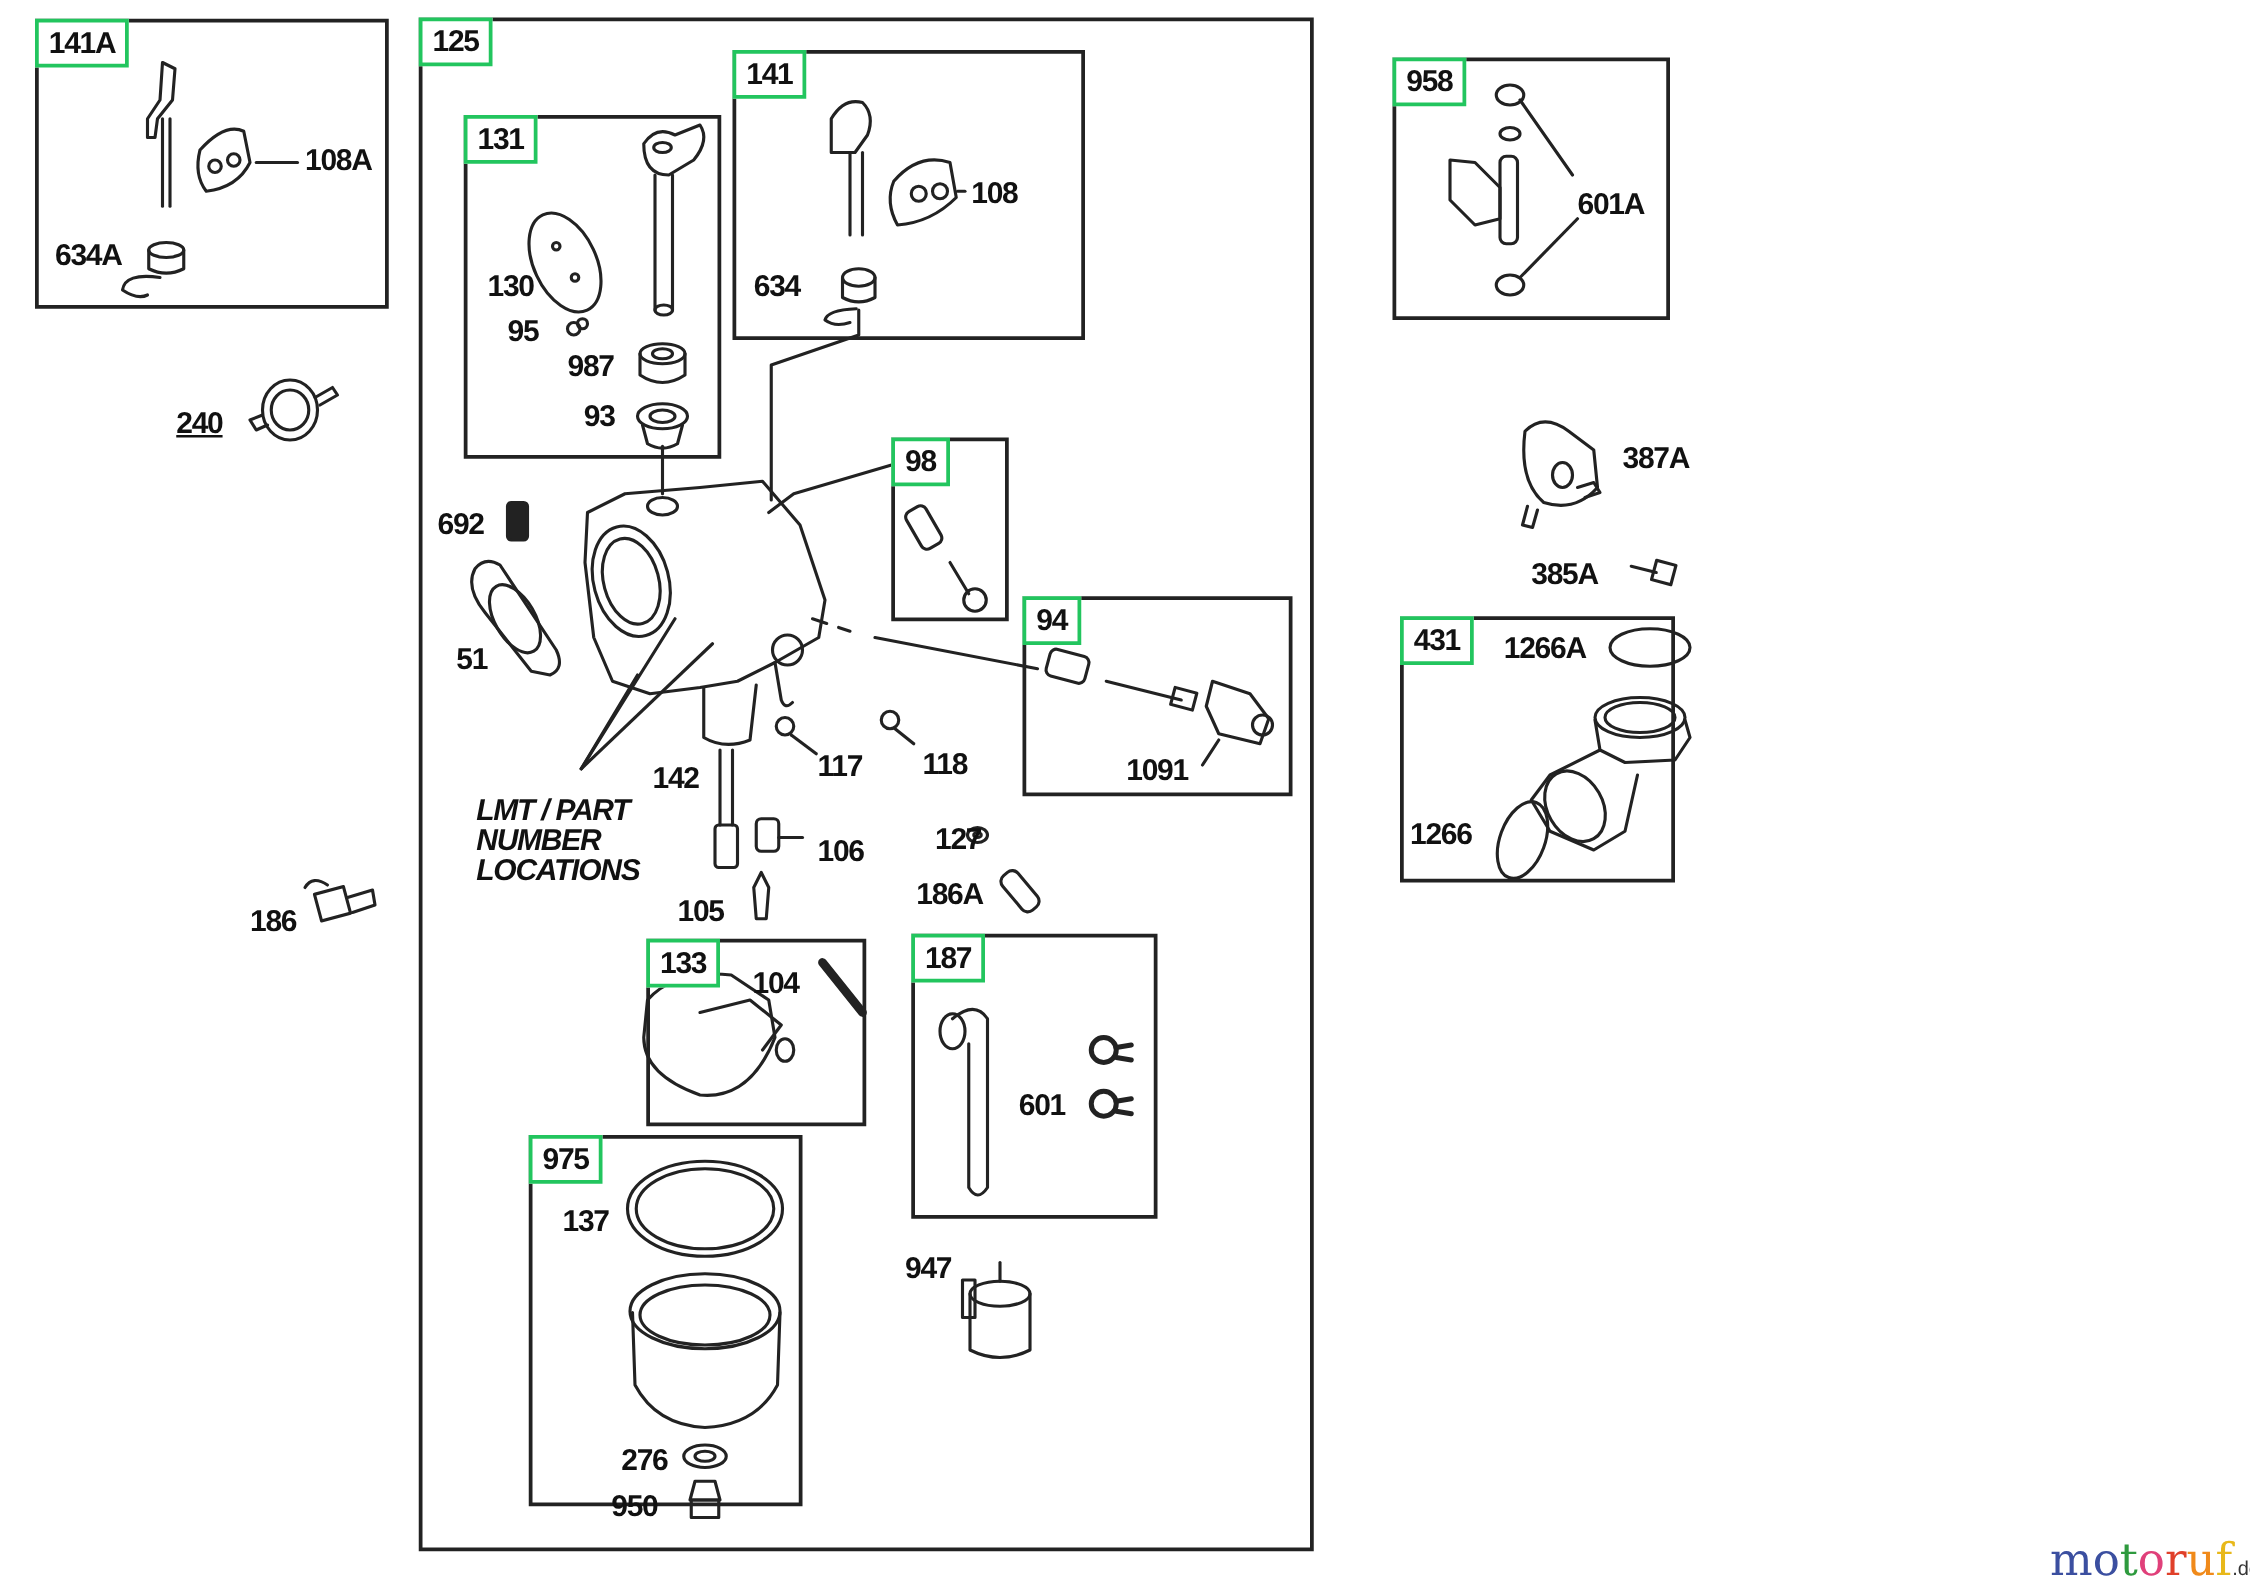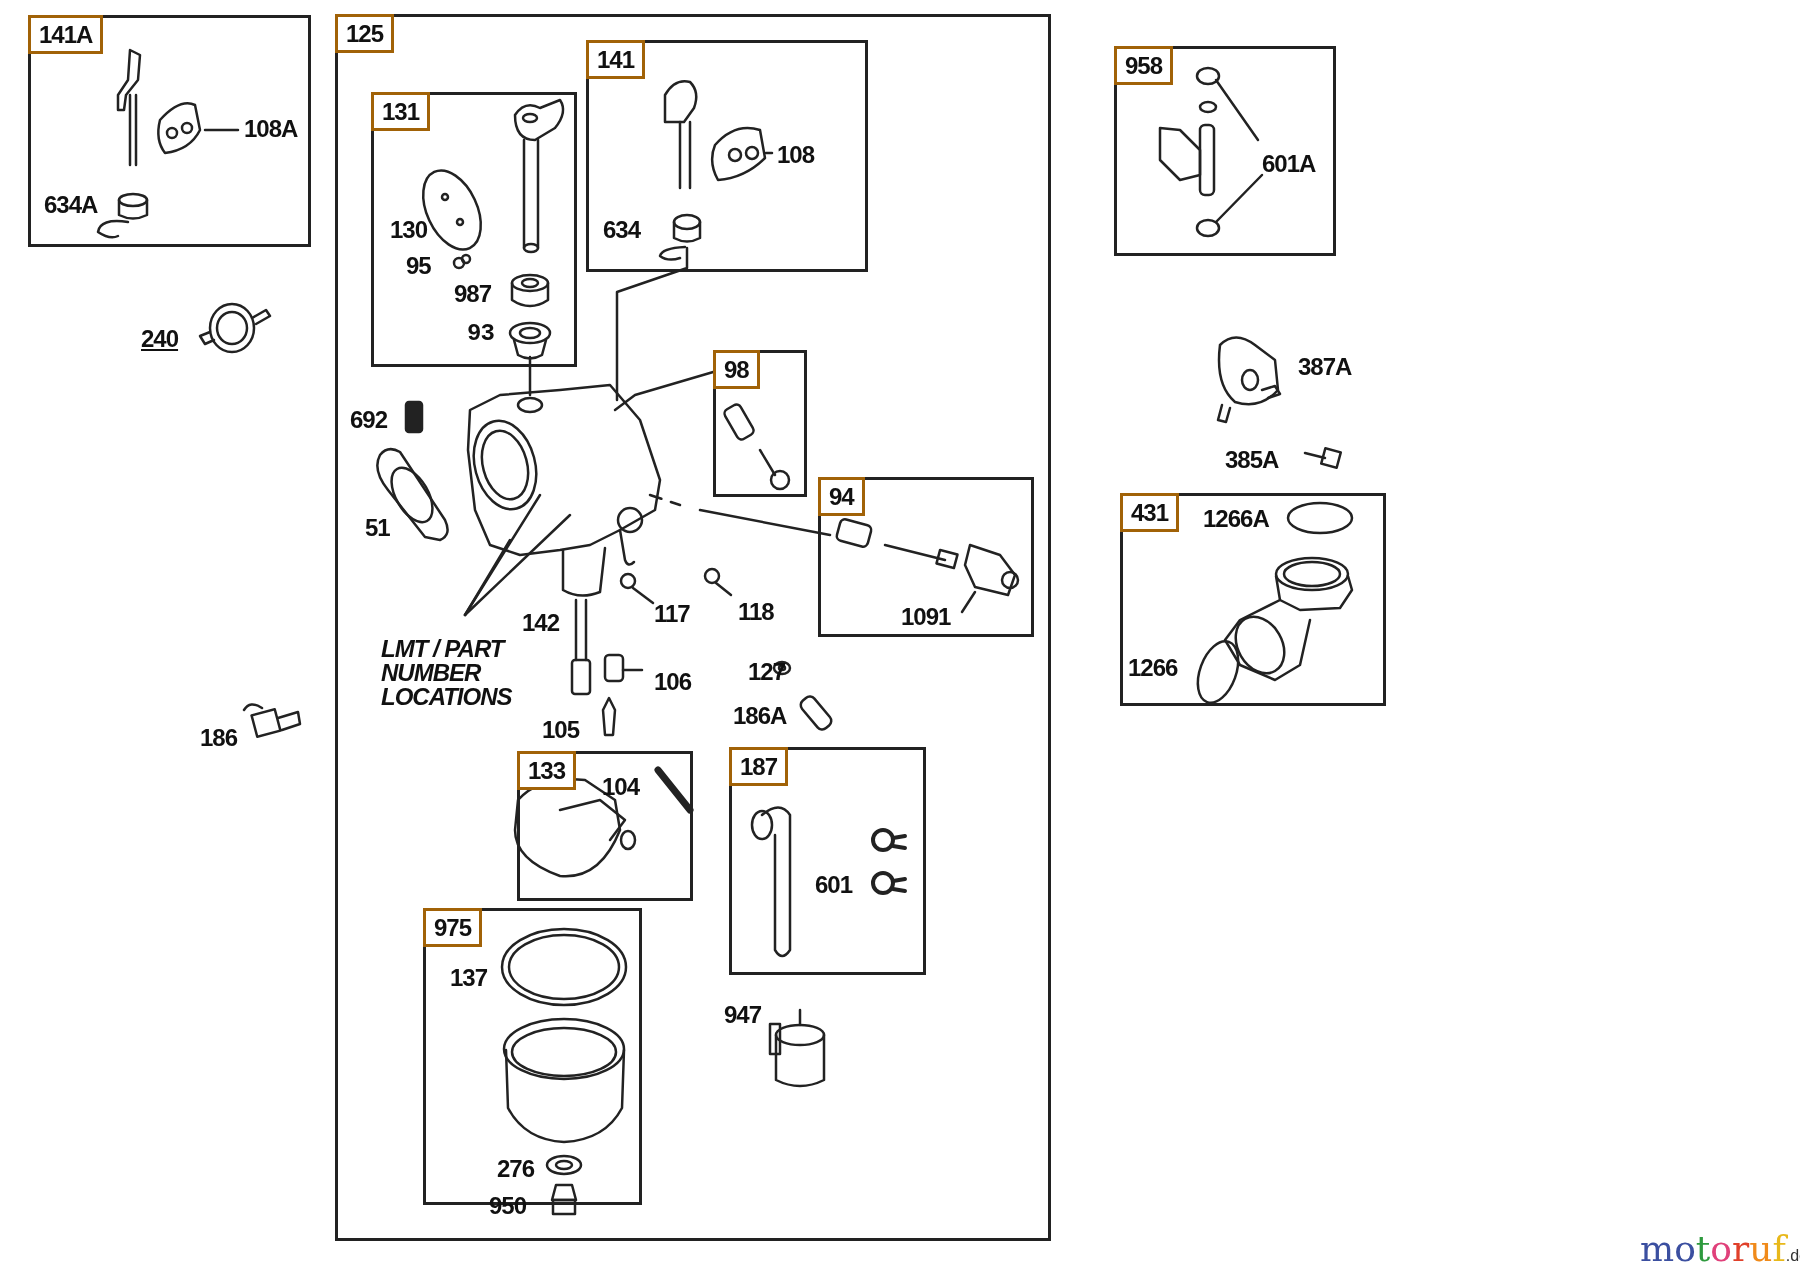--- a/index.html
+++ b/index.html
@@ -1,19 +1,19 @@
 <!DOCTYPE html>
 <html><head>
 <meta charset="utf-8">
 <style>
   html, body { margin:0; padding:0; background:#fff; }
   body { width:1800px; height:1275px; position:relative; overflow:hidden;
          font-family:"Liberation Sans", sans-serif; color:#111; }
   .box { position:absolute; border:3px solid #222; box-sizing:border-box; background:transparent; }
-  .tag { position:absolute; left:-3px; top:-3px; border:3px solid #a16207; background:#fff;
+  .tag { position:absolute; left:-3px; top:-3px; border:3px solid #22c55e; background:#fff;
          font-weight:bold; font-size:24px; line-height:1; padding:5px 8px 4px 8px; box-sizing:border-box; letter-spacing:-1px; }
   .lbl { position:absolute; font-size:24px; font-weight:bold; line-height:1; white-space:nowrap; letter-spacing:-1px; }
   .note { position:absolute; font-size:24px; font-weight:bold; line-height:24px; letter-spacing:-1px; }
   svg.parts { position:absolute; left:0; top:0; width:1800px; height:1275px; }
   .logo { position:absolute; left:1640px; top:1228px; font-family:"DejaVu Serif", serif; font-size:36px; letter-spacing:0px; }
   .logo .de { font-family:"Liberation Sans", sans-serif; font-size:16px; color:#333; }
 </style>
 </head>
 <body>
 
@@ -269,33 +269,33 @@
 </div>
 <div class="box" style="left:729px;top:747px;width:197px;height:228px;">
   <div class="tag">187</div>
 </div>
 <div class="box" style="left:423px;top:908px;width:219px;height:297px;">
   <div class="tag">975</div>
 </div>
 <div class="box" style="left:1114px;top:46px;width:222px;height:210px;">
   <div class="tag">958</div>
 </div>
-<div class="box" style="left:1120px;top:493px;width:266px;height:213px;">
+<div class="box" style="left:1120px;top:493px;width:220px;height:213px;">
   <div class="tag">431</div>
 </div>
 
 <div class="lbl" style="left:244px;top:117px;">108A</div>
 <div class="lbl" style="left:44px;top:193px;">634A</div>
 <div class="lbl" style="left:141px;top:327px;text-decoration:underline;">240</div>
 <div class="lbl" style="left:200px;top:726px;">186</div>
 
 <div class="lbl" style="left:390px;top:218px;">130</div>
 <div class="lbl" style="left:406px;top:254px;">95</div>
 <div class="lbl" style="left:454px;top:282px;">987</div>
-<div class="lbl" style="left:467px;top:322px;font-family:Liberation Mono, monospace;">93</div>
+<div class="lbl" style="left:467px;top:322px;">93</div>
 
 <div class="lbl" style="left:777px;top:143px;">108</div>
 <div class="lbl" style="left:603px;top:218px;">634</div>
 
 <div class="lbl" style="left:350px;top:408px;">692</div>
 <div class="lbl" style="left:365px;top:516px;">51</div>
 <div class="lbl" style="left:522px;top:611px;">142</div>
 <div class="lbl" style="left:654px;top:602px;">117</div>
 <div class="lbl" style="left:738px;top:600px;">118</div>
 <div class="lbl" style="left:901px;top:605px;">1091</div>

